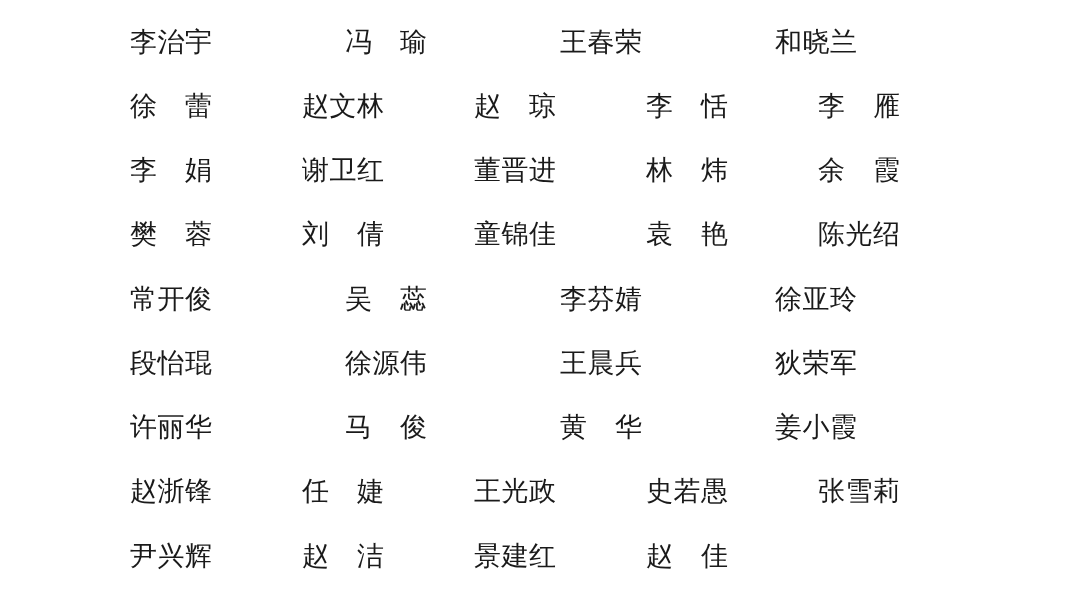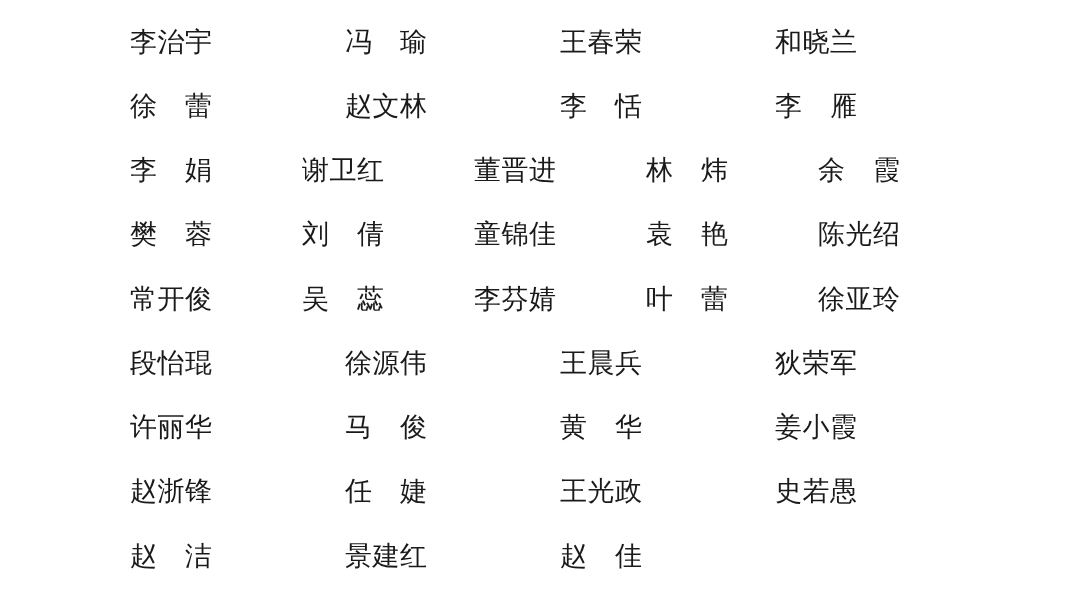--- a/index.html
+++ b/index.html
@@ -51,20 +51,21 @@
   <div class="name-row">
     <span class="name-cell">李治宇</span>
     <span class="name-cell">冯　瑜</span>
     <span class="name-cell">王春荣</span>
     <span class="name-cell">和晓兰</span>
   </div>
 
   <div class="name-row">
     <span class="name-cell">徐　蕾</span>
     <span class="name-cell">赵文林</span>
+    <span class="name-cell">赵　琼</span>
     <span class="name-cell">李　恬</span>
     <span class="name-cell">李　雁</span>
   </div>
 
   <div class="name-row">
     <span class="name-cell">李　娟</span>
     <span class="name-cell">谢卫红</span>
     <span class="name-cell">董晋进</span>
     <span class="name-cell">林　炜</span>
     <span class="name-cell">余　霞</span>
@@ -76,21 +77,20 @@
     <span class="name-cell">刘　倩</span>
     <span class="name-cell">童锦佳</span>
     <span class="name-cell">袁　艳</span>
     <span class="name-cell">陈光绍</span>
   </div>
 
   <div class="name-row">
     <span class="name-cell">常开俊</span>
     <span class="name-cell">吴　蕊</span>
     <span class="name-cell">李芬婧</span>
-    <span class="name-cell">叶　蕾</span>
     <span class="name-cell">徐亚玲</span>
   </div>
 
   <div class="name-row">
     <span class="name-cell">段怡琨</span>
     <span class="name-cell">徐源伟</span>
     <span class="name-cell">王晨兵</span>
     <span class="name-cell">狄荣军</span>
   </div>
 
@@ -99,22 +99,24 @@
     <span class="name-cell">马　俊</span>
     <span class="name-cell">黄　华</span>
     <span class="name-cell">姜小霞</span>
   </div>
 
   <div class="name-row">
     <span class="name-cell">赵浙锋</span>
     <span class="name-cell">任　婕</span>
     <span class="name-cell">王光政</span>
     <span class="name-cell">史若愚</span>
+    <span class="name-cell">张雪莉</span>
   </div>
 
   <div class="name-row">
+    <span class="name-cell">尹兴辉</span>
     <span class="name-cell">赵　洁</span>
     <span class="name-cell">景建红</span>
     <span class="name-cell">赵　佳</span>
     <span class="name-cell empty"></span>
   </div>
 
 </div>
 
 </body></html>

